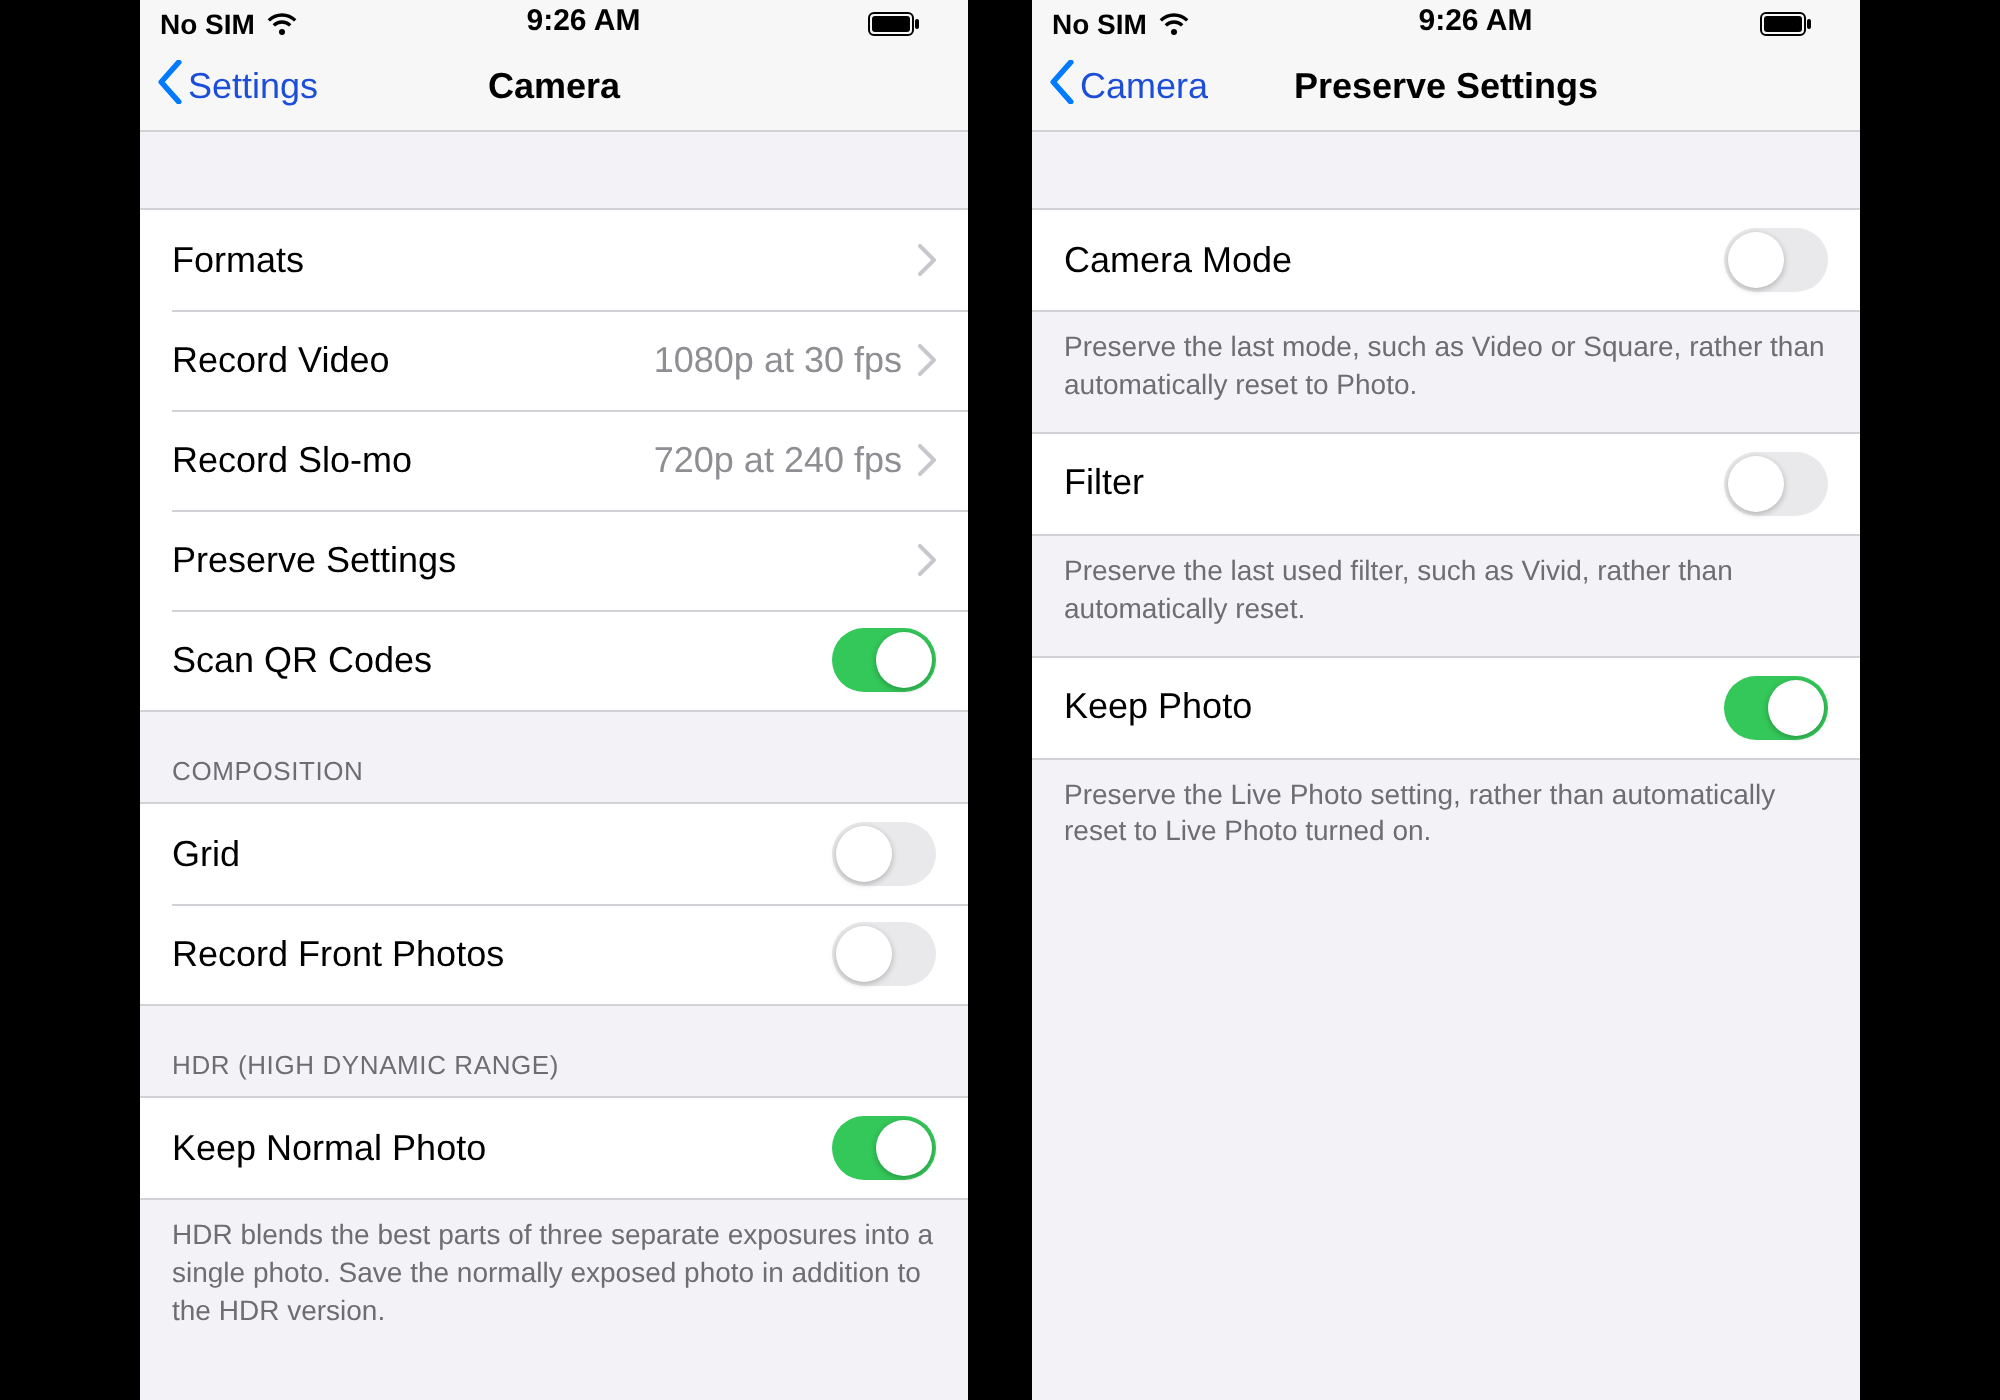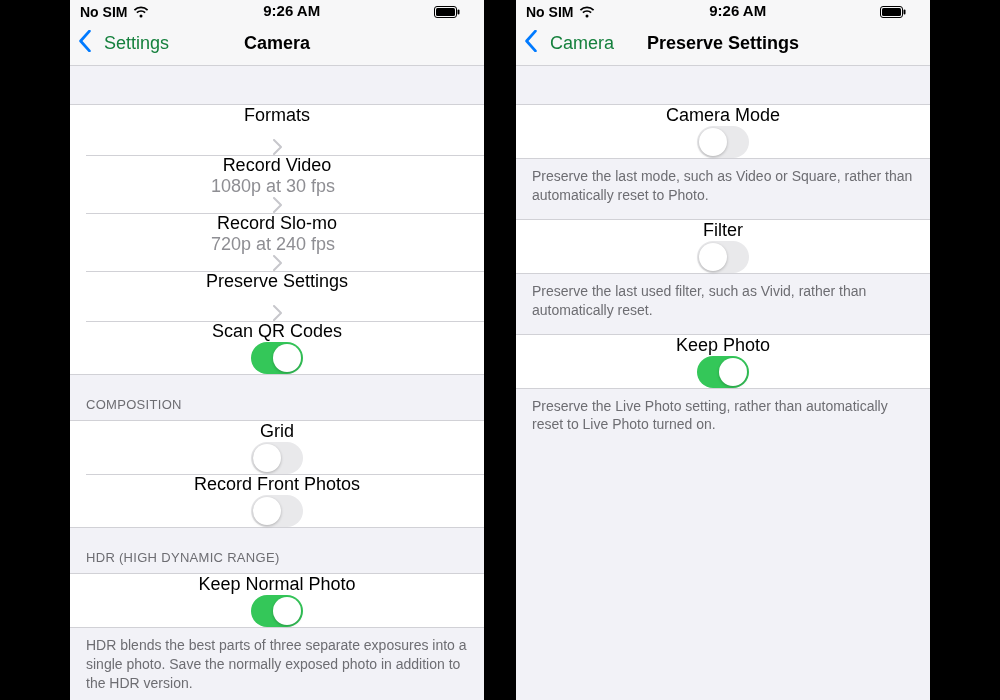--- a/index.html
+++ b/index.html
@@ -42,23 +42,23 @@
     display: flex;
     align-items: center;
     position: relative;
     background: #f7f7f8;
     border-bottom: 1px solid #d1d1d6;
     padding: 0 8px;
   }
   .back {
     display: flex;
     align-items: center;
-    color: #15803d;
+    color: #1d4ed8;
     font-size: 18px;
-    gap: 12px;
+    gap: 2px;
   }
   .back svg { width: 14px; height: 22px; }
   .navtitle {
     position: absolute;
     left: 0; right: 0;
     text-align: center;
     font-weight: 600;
     font-size: 18px;
     pointer-events: none;
     color: #000;
@@ -67,21 +67,20 @@
   .spacer-top { height: 38px; }
   .group { background: #fff; border-top: 1px solid #d1d1d6; border-bottom: 1px solid #d1d1d6; }
   .cell {
     display: flex;
     align-items: center;
     min-height: 50px;
     padding: 0 16px;
     font-size: 18px;
     color: #000;
     position: relative;
-    flex-direction: column;
   }
   .cell + .cell::before {
     content: "";
     position: absolute;
     left: 16px; right: 0; top: 0;
     height: 1px;
     background: #d1d1d6;
   }
   .cell-label { flex: 1; }
   .cell-value { color: #8e8e93; font-size: 18px; margin-right: 8px; }

